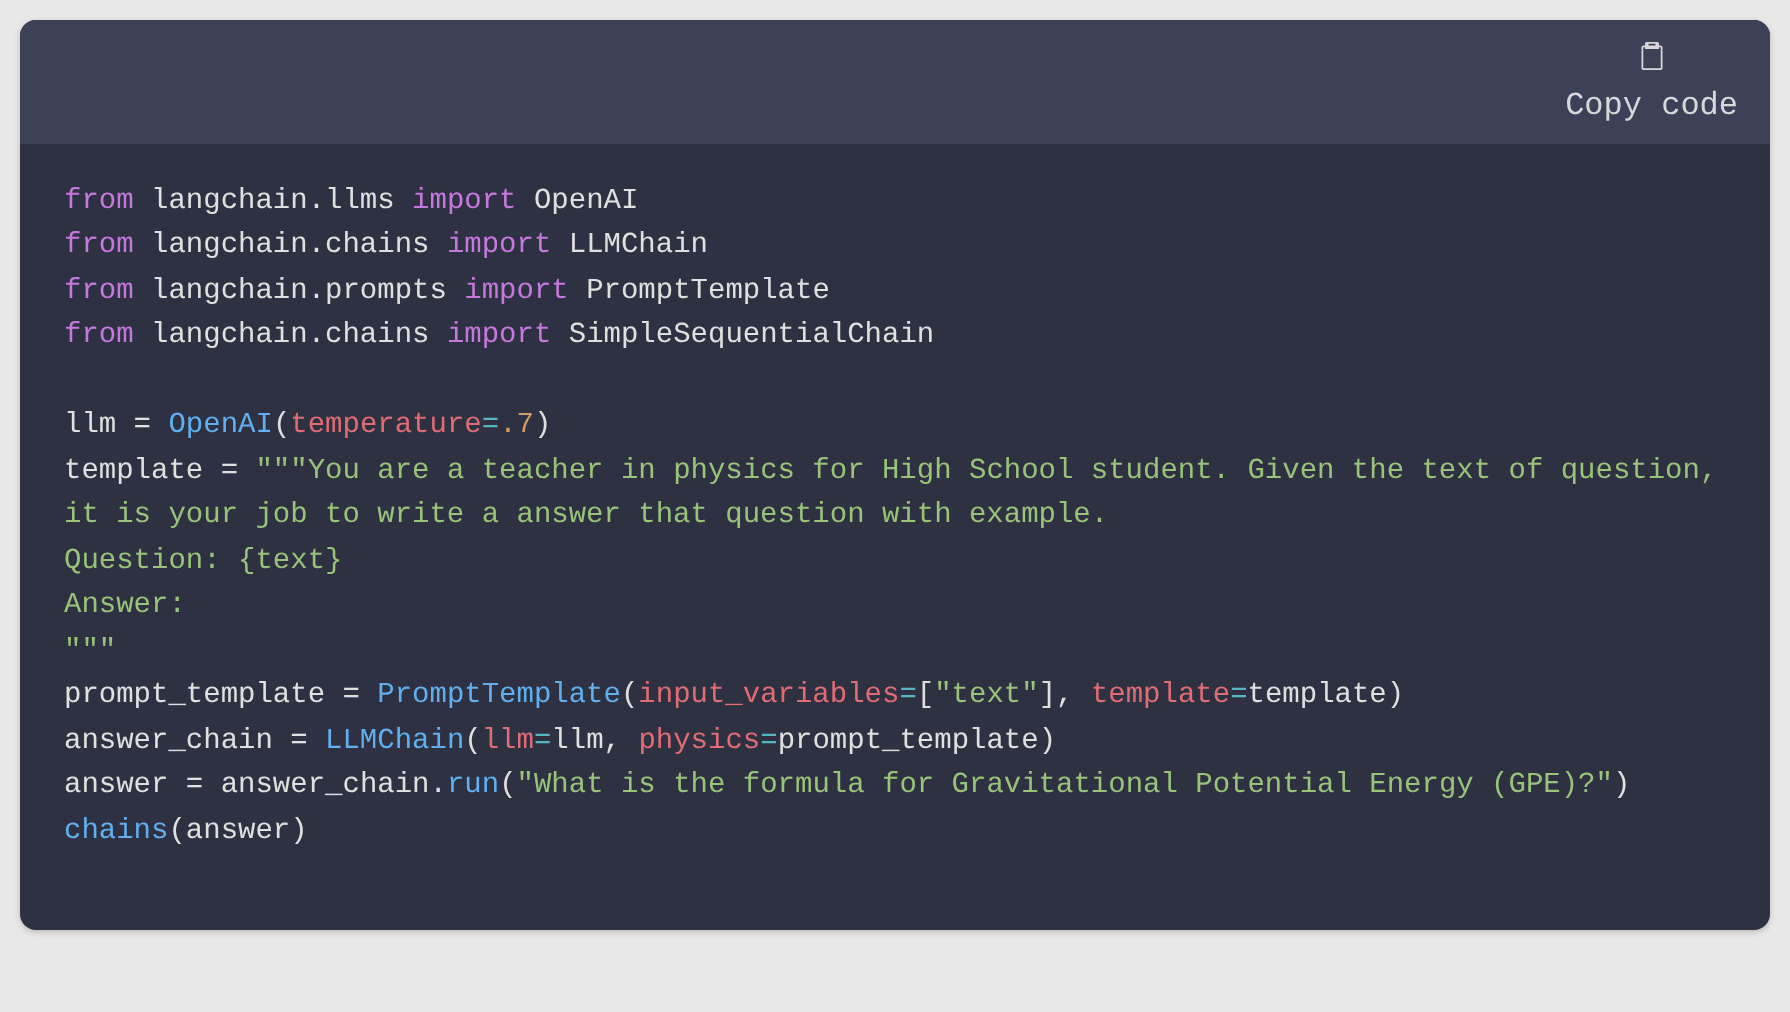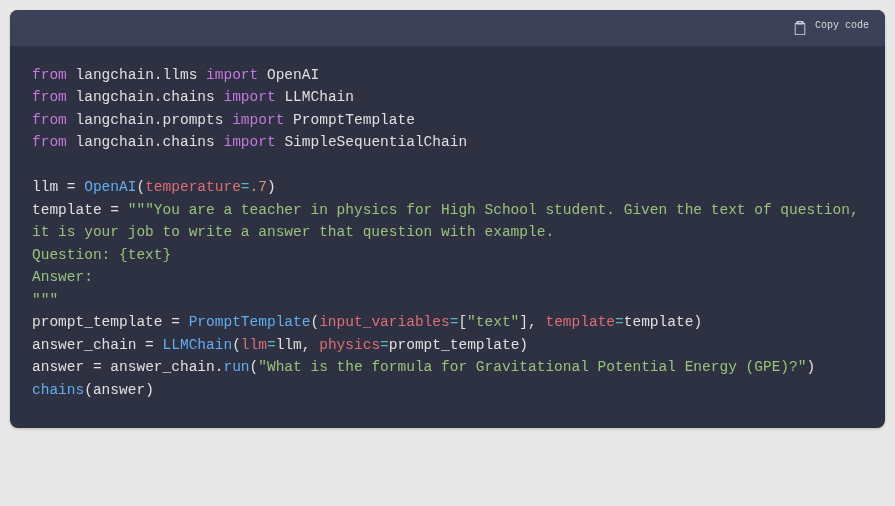--- a/index.html
+++ b/index.html
@@ -22,38 +22,40 @@
     background: #3c4158;
     padding: 10px 16px;
     text-align: right;
     display: flex;
     justify-content: flex-end;
     align-items: center;
     gap: 8px;
   }
   .copy-btn {
     color: #d8d8dc;
-    font-size: 10px;
+    font-size: 16px;
     cursor: pointer;
     display: inline-flex;
+    align-items: center;
     gap: 8px;
     font-family: Consolas, Monaco, 'Courier New', monospace;
+    flex-direction: column;
   }
   .clipboard-icon {
     width: 14px;
     height: 16px;
     display: inline-block;
   }
   .clipboard-icon svg {
     width: 100%;
     height: 100%;
     fill: #d8d8dc;
   }
   .code {
-    padding: 18px 22px 27px 22px;
+    padding: 18px 22px 38px 22px;
     line-height: 1.55;
     color: #e0e0e0;
     white-space: pre-wrap;
     word-break: break-all;
   }
   .kw { color: #c678dd; }      
   .mod { color: #e0e0e0; }     
   .cls { color: #e0e0e0; }     
   .fn { color: #61afef; }  
   .param { color: #e06c75; }   

